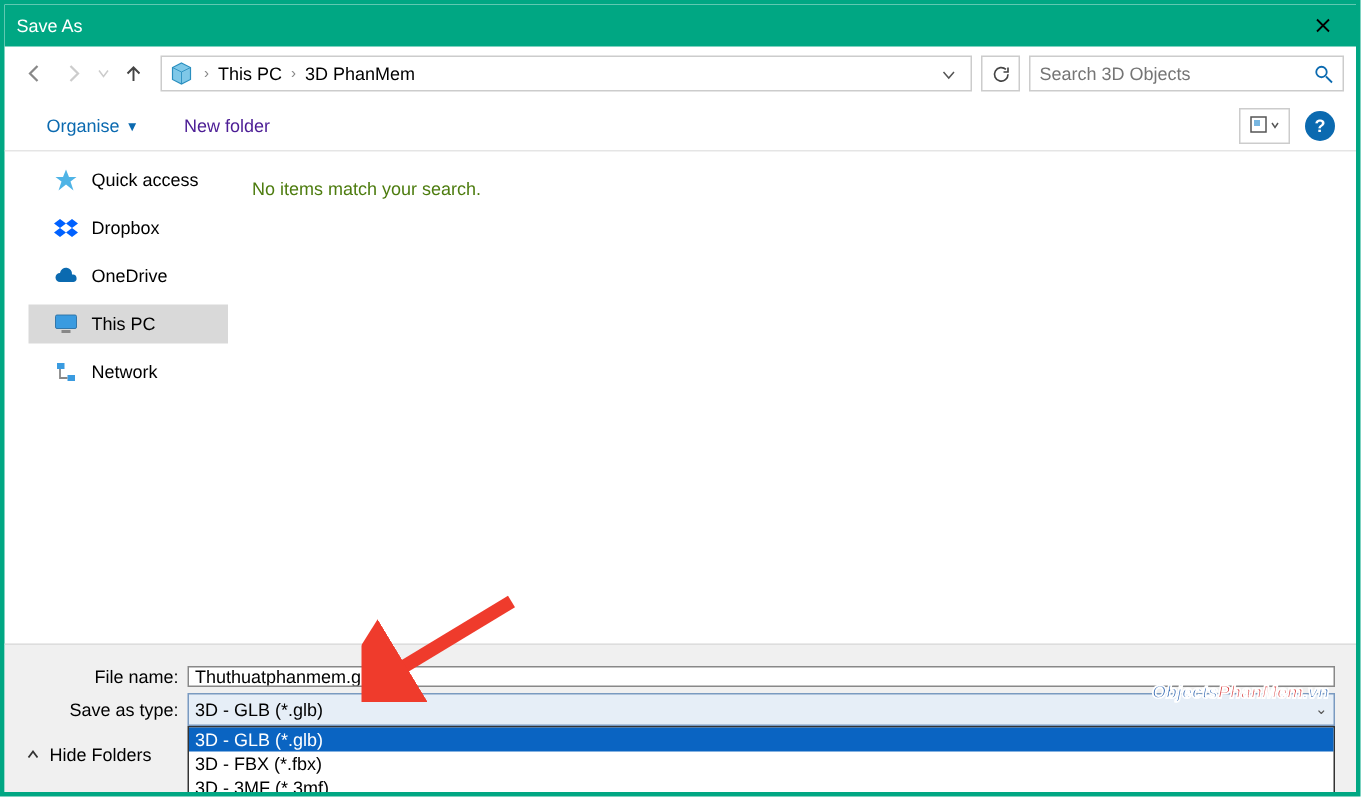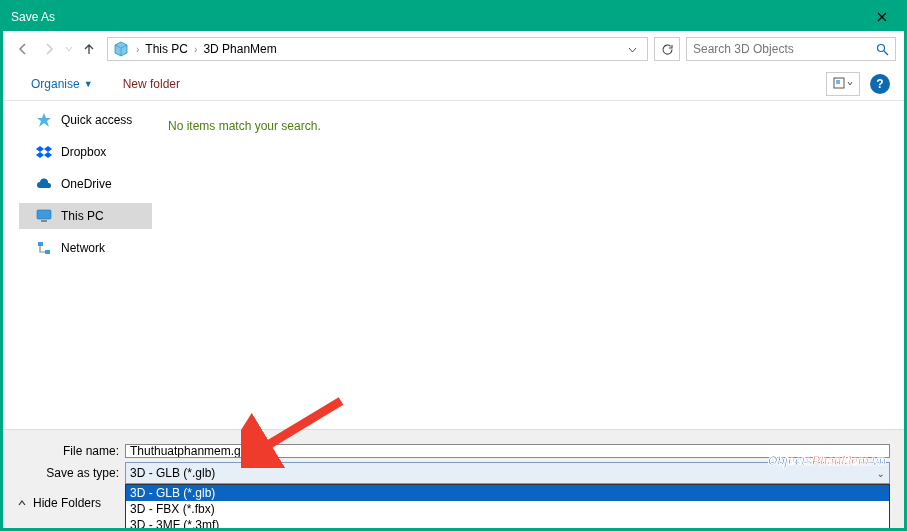--- a/index.html
+++ b/index.html
@@ -17,21 +17,21 @@
   .addr-caret { color: #888; margin: 0 2px; font-size: 10px; }
   .addr-spacer { flex: 1; }
   .addr-drop { color: #555; padding: 0 6px; cursor: pointer; }
   .refreshbtn { width: 26px; height: 24px; border: 1px solid #ccc; display: flex; align-items: center; justify-content: center; cursor: pointer; margin-right: 4px; }
   .searchbox { width: 210px; height: 24px; border: 1px solid #ccc; display: flex; align-items: center; padding: 0 6px; color: #888; }
   .searchbox input { border: none; outline: none; flex: 1; font-size: 12px; }
   .searchbox .sicon { margin-left: 4px; color: #555; }
   .toolrow { height: 34px; display: flex; align-items: center; padding: 0 14px; border-bottom: 1px solid #e5e5e5;}
   .organise { color: #0b6ab0; cursor: pointer; display:flex; align-items:center; gap:4px;margin-left:14px;}
   .organise .odrop { font-size: 9px; }
-  .newfolder { color: #7f1d1d; margin-left: 30px; cursor: pointer; }
+  .newfolder { color: #4c1d95; margin-left: 30px; cursor: pointer; }
   .tool-spacer { flex: 1; }
   .viewbtn { width: 34px; height: 24px; border: 1px solid #ccc; display:flex; align-items:center; justify-content:center; cursor:pointer; margin-right:10px;}
   .helpbtn { width:20px; height:20px; border-radius:50%; background:#0b6ab0; color:#fff; display:flex; align-items:center; justify-content:center; font-weight:bold; cursor:pointer; font-size:13px;}
   .mainarea { display: flex; height: 314px; }
   .sidebar { width: 165px; padding: 6px 16px; }
   .sb-item { height: 26px; display: flex; align-items: center; padding-left: 16px; gap: 8px; cursor: pointer; }
   .sb-item.selected { background: #d9d9d9; }
   .sb-icon { width: 18px; height: 18px; display:flex; align-items:center; justify-content:center; font-size:14px;}
   .sb-gap { height: 6px; }
   .content { flex: 1; display: flex; align-items: flex-start; justify-content: flex-start; padding-top: 18px; color: #4d7c0f; }

